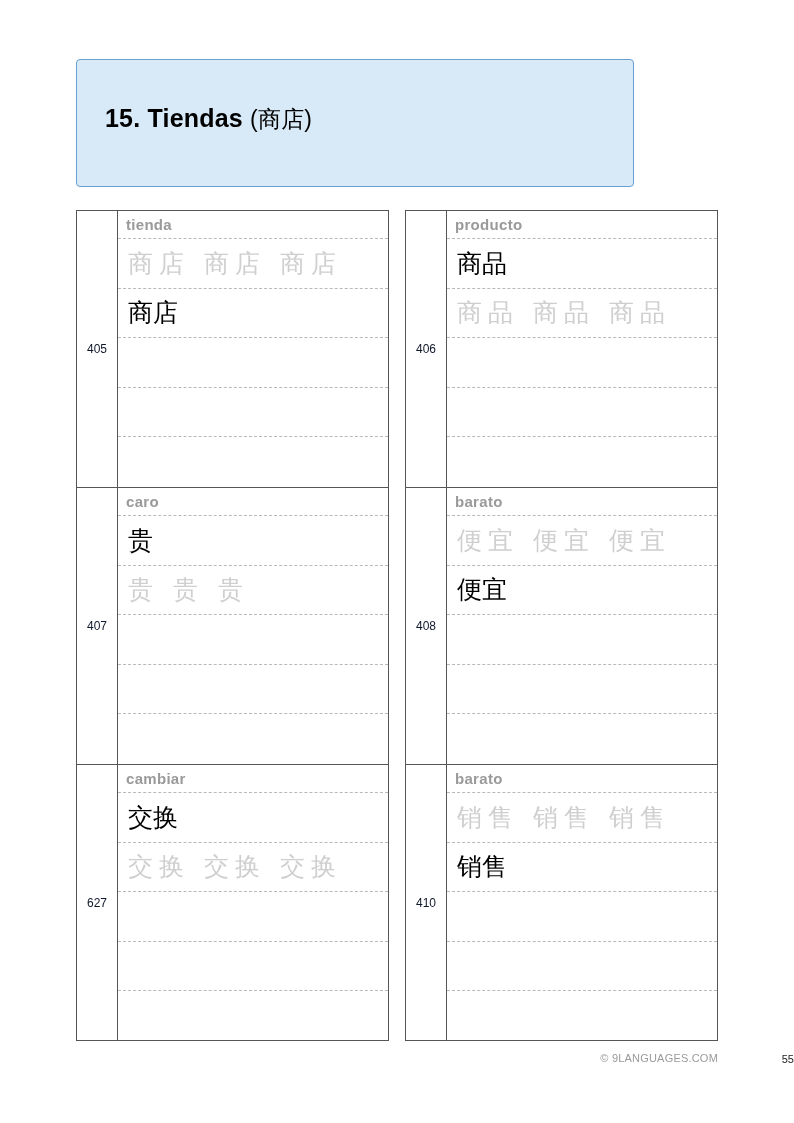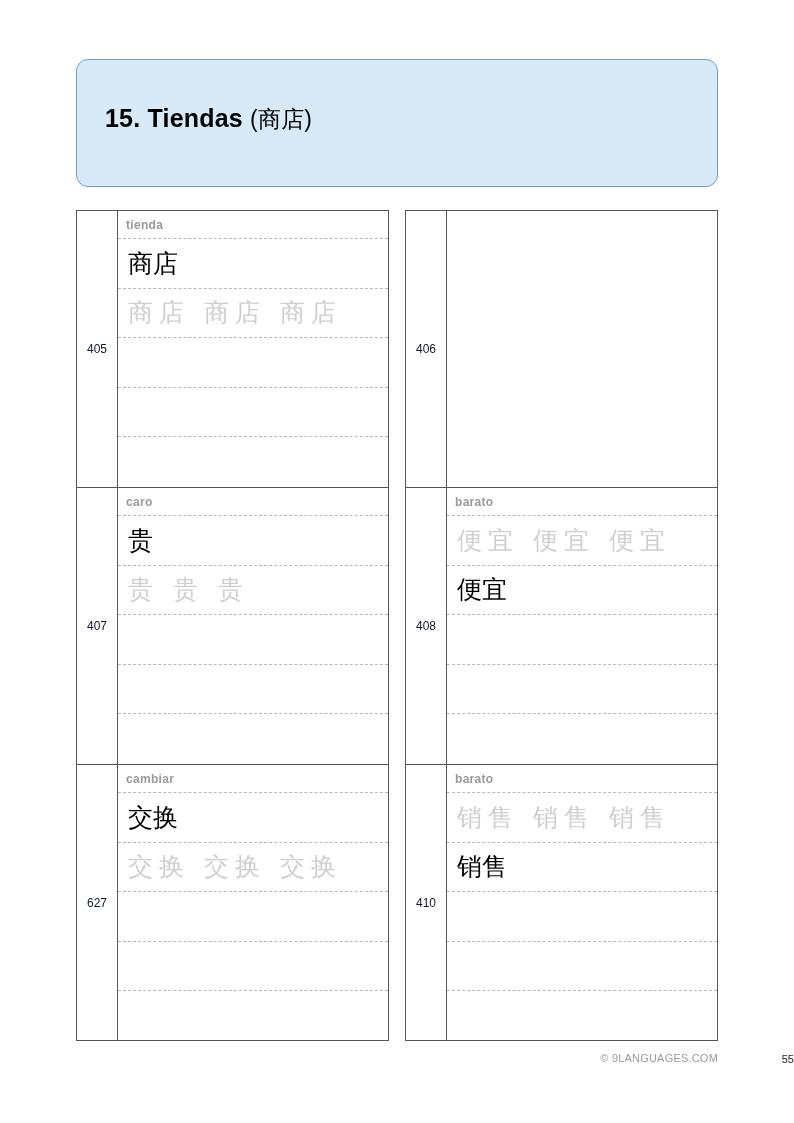--- a/index.html
+++ b/index.html
@@ -14,25 +14,25 @@
     font-family: "Liberation Sans", sans-serif;
     color: #000;
     overflow: hidden;
   }
 
   
   .title-banner {
     position: absolute;
     left: 76px;
     top: 59px;
-    width: 642px;
+    width: 558px;
     height: 128px;
     background: #d8eaf8;
     border: 1.5px solid #6a9fd0;
-    border-radius: 12px;
+    border-radius: 4px;
     box-sizing: border-box;
   }
   .title-text {
     position: absolute;
     left: 28px;
     top: 44px;
     font-size: 25px;
     font-weight: bold;
     letter-spacing: 0.2px;
     white-space: nowrap;
@@ -87,21 +87,21 @@
   }
   .hdr {
     height: 28px;
     border-bottom: 1px dashed #b9b9b9;
     box-sizing: border-box;
     display: flex;
     align-items: center;
     padding-left: 8px;
   }
   .hdr .word {
-    font-size: 12px;
+    font-size: 15px;
     font-weight: bold;
     color: #9a9a9a;
     letter-spacing: 0.3px;
   }
   .line {
     height: 49.6px;
     border-bottom: 1px dashed #b9b9b9;
     box-sizing: border-box;
     display: flex;
     align-items: center;
@@ -159,33 +159,47 @@
   <div class="row">
     <div class="cell">
       <div class="numcol">
         <div class="num">405</div>
       </div>
       <div class="body">
         <div class="hdr">
           <span class="word">tienda</span>
         </div>
         <div class="line">
+          <span class="glyph-trace">商店 商店 商店</span>
+        </div>
+        <div class="line">
           <span class="glyph-main">商店</span>
         </div>
-        <div class="line">
-          <span class="glyph-trace">商店 商店 商店</span>
-        </div>
         <div class="line"></div>
         <div class="line"></div>
         <div class="line last"></div>
       </div>
     </div>
     <div class="cell">
       <div class="numcol">
         <div class="num">406</div>
+      </div>
+      <div class="body">
+        <div class="hdr">
+          <span class="word">producto</span>
+        </div>
+        <div class="line">
+          <span class="glyph-main">商品</span>
+        </div>
+        <div class="line">
+          <span class="glyph-trace">商品 商品 商品</span>
+        </div>
+        <div class="line"></div>
+        <div class="line"></div>
+        <div class="line last"></div>
       </div>
     </div>
   </div>
 
   <div class="row">
     <div class="cell">
       <div class="numcol">
         <div class="num">407</div>
       </div>
       <div class="body">

